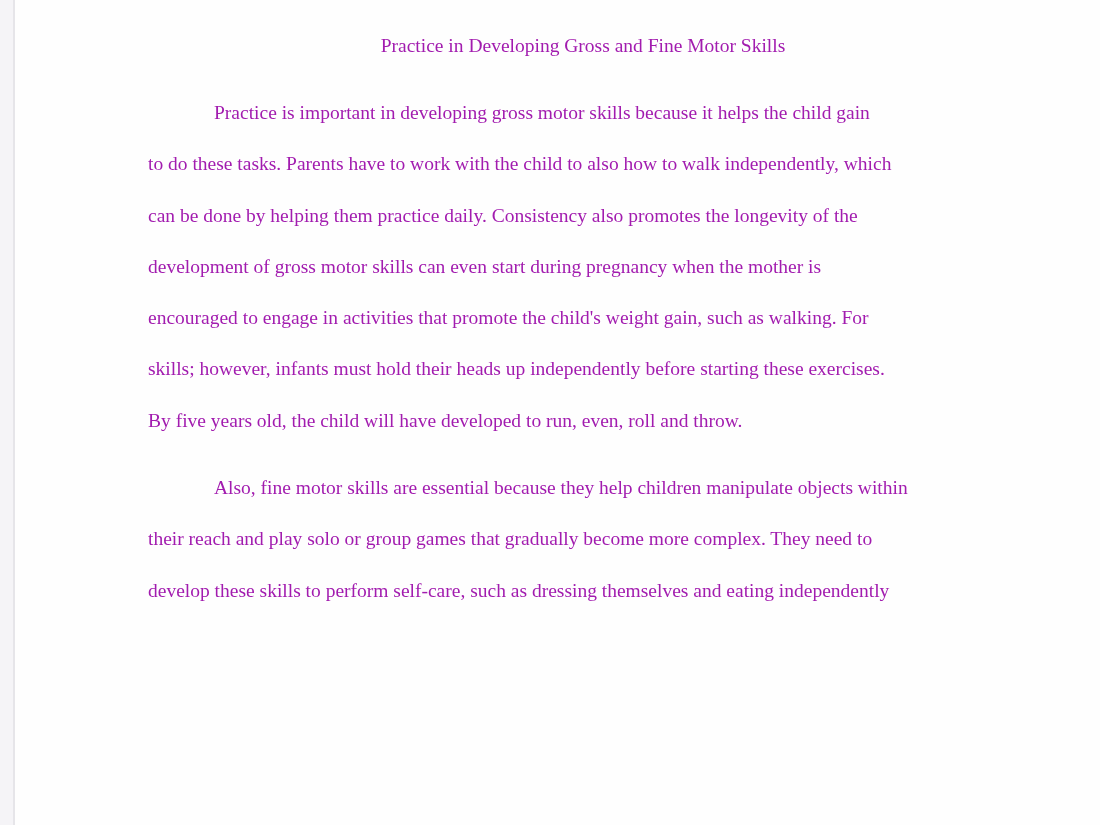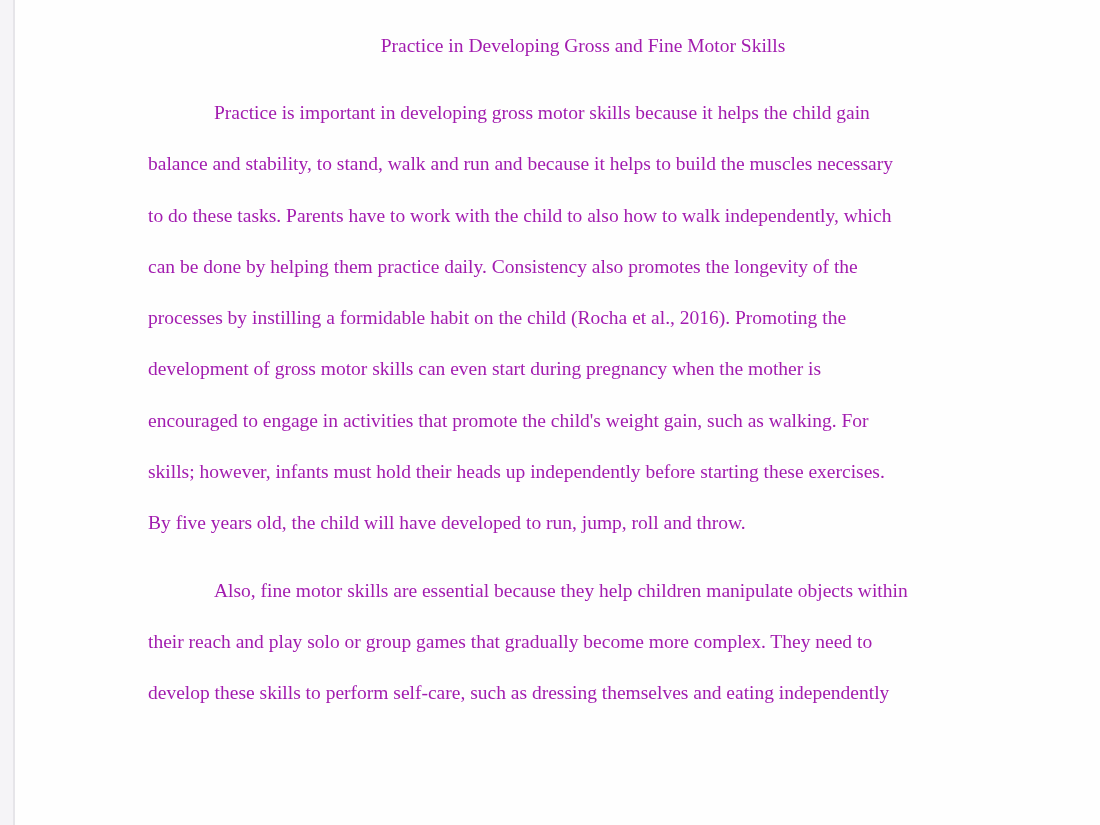--- a/index.html
+++ b/index.html
@@ -60,28 +60,26 @@
 
 <div class="canvas-strip"></div>
 
 <div class="page">
   <div class="text-col">
 
     <div class="doc-title">Practice in Developing Gross and Fine Motor Skills</div>
 
     <div class="paragraph">
       <div class="line">Practice is important in developing gross motor skills because it helps the child gain</div>
-      <div class="line">balance and stability, to stand, walk and run and because it helps to build the muscles necessary</div>
       <div class="line">to do these tasks. Parents have to work with the child to also how to walk independently, which</div>
       <div class="line">can be done by helping them practice daily. Consistency also promotes the longevity of the</div>
-      <div class="line">processes by instilling a formidable habit on the child (Rocha et al., 2016). Promoting the</div>
       <div class="line">development of gross motor skills can even start during pregnancy when the mother is</div>
       <div class="line">encouraged to engage in activities that promote the child's weight gain, such as walking. For</div>
       <div class="line">skills; however, infants must hold their heads up independently before starting these exercises.</div>
-      <div class="line">By five years old, the child will have developed to run, jump, roll and throw.</div>
+      <div class="line">By five years old, the child will have developed to run, even, roll and throw.</div>
     </div>
 
     <div class="paragraph">
       <div class="line">Also, fine motor skills are essential because they help children manipulate objects within</div>
       <div class="line">their reach and play solo or group games that gradually become more complex. They need to</div>
       <div class="line">develop these skills to perform self-care, such as dressing themselves and eating independently</div>
     </div>
 
   </div>
 </div>

